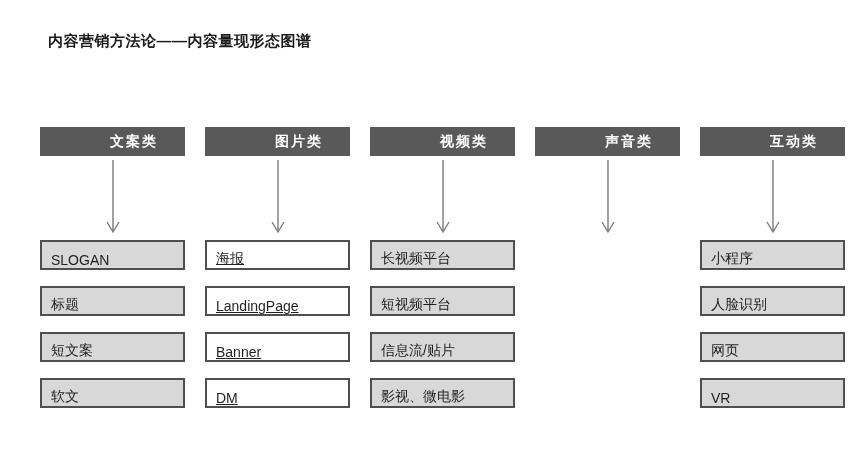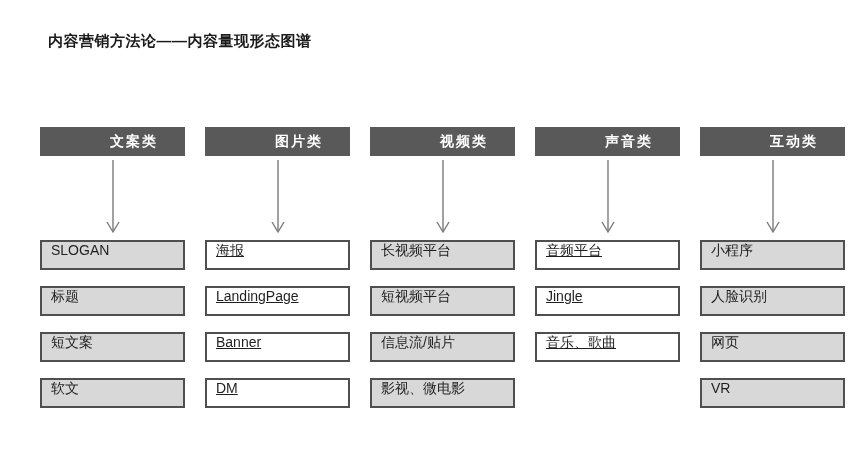--- a/index.html
+++ b/index.html
@@ -55,21 +55,21 @@
     stroke: var(--arrow, #7a7a7a);
     stroke-width: 1.4;
     fill: none;
   }
   .items { display: flex; flex-direction: column; gap: 16px; }
   .item {
     box-sizing: border-box;
     height: 30px;
     border: 2px solid var(--box-border, #4f4f4f);
     display: flex;
-    align-items: flex-start;
+    align-items: flex-end;
     padding: 0 4px 0 9px;
     font-size: 14px;
     color: var(--item-text, #1f1f1f);
     white-space: nowrap;
     overflow: hidden;
   }
   .fill-gray  { background: var(--fill-gray, #d8d8d8); }
   .fill-white { background: var(--fill-white, #ffffff); text-decoration: underline; }
 </style>
 </head>
@@ -161,33 +161,20 @@
   </div>
 
   <div class="column">
     <div class="header">声音类</div>
     <div class="arrow-wrap">
       <svg class="arrow" width="18" height="84" viewBox="0 0 18 84" aria-hidden="true">
         <line x1="9" y1="4" x2="9" y2="75"></line>
         <path d="M3 66 L9 76 L15 66"></path>
       </svg>
     </div>
-    <div class="items">
-  <div class="item fill-white">
-    <span class="item-label">音频平台</span>
-  </div>
-
-  <div class="item fill-white">
-    <span class="item-label">Jingle</span>
-  </div>
-
-  <div class="item fill-white">
-    <span class="item-label">音乐、歌曲</span>
-  </div>
-</div>
   </div>
 
   <div class="column">
     <div class="header">互动类</div>
     <div class="arrow-wrap">
       <svg class="arrow" width="18" height="84" viewBox="0 0 18 84" aria-hidden="true">
         <line x1="9" y1="4" x2="9" y2="75"></line>
         <path d="M3 66 L9 76 L15 66"></path>
       </svg>
     </div>

